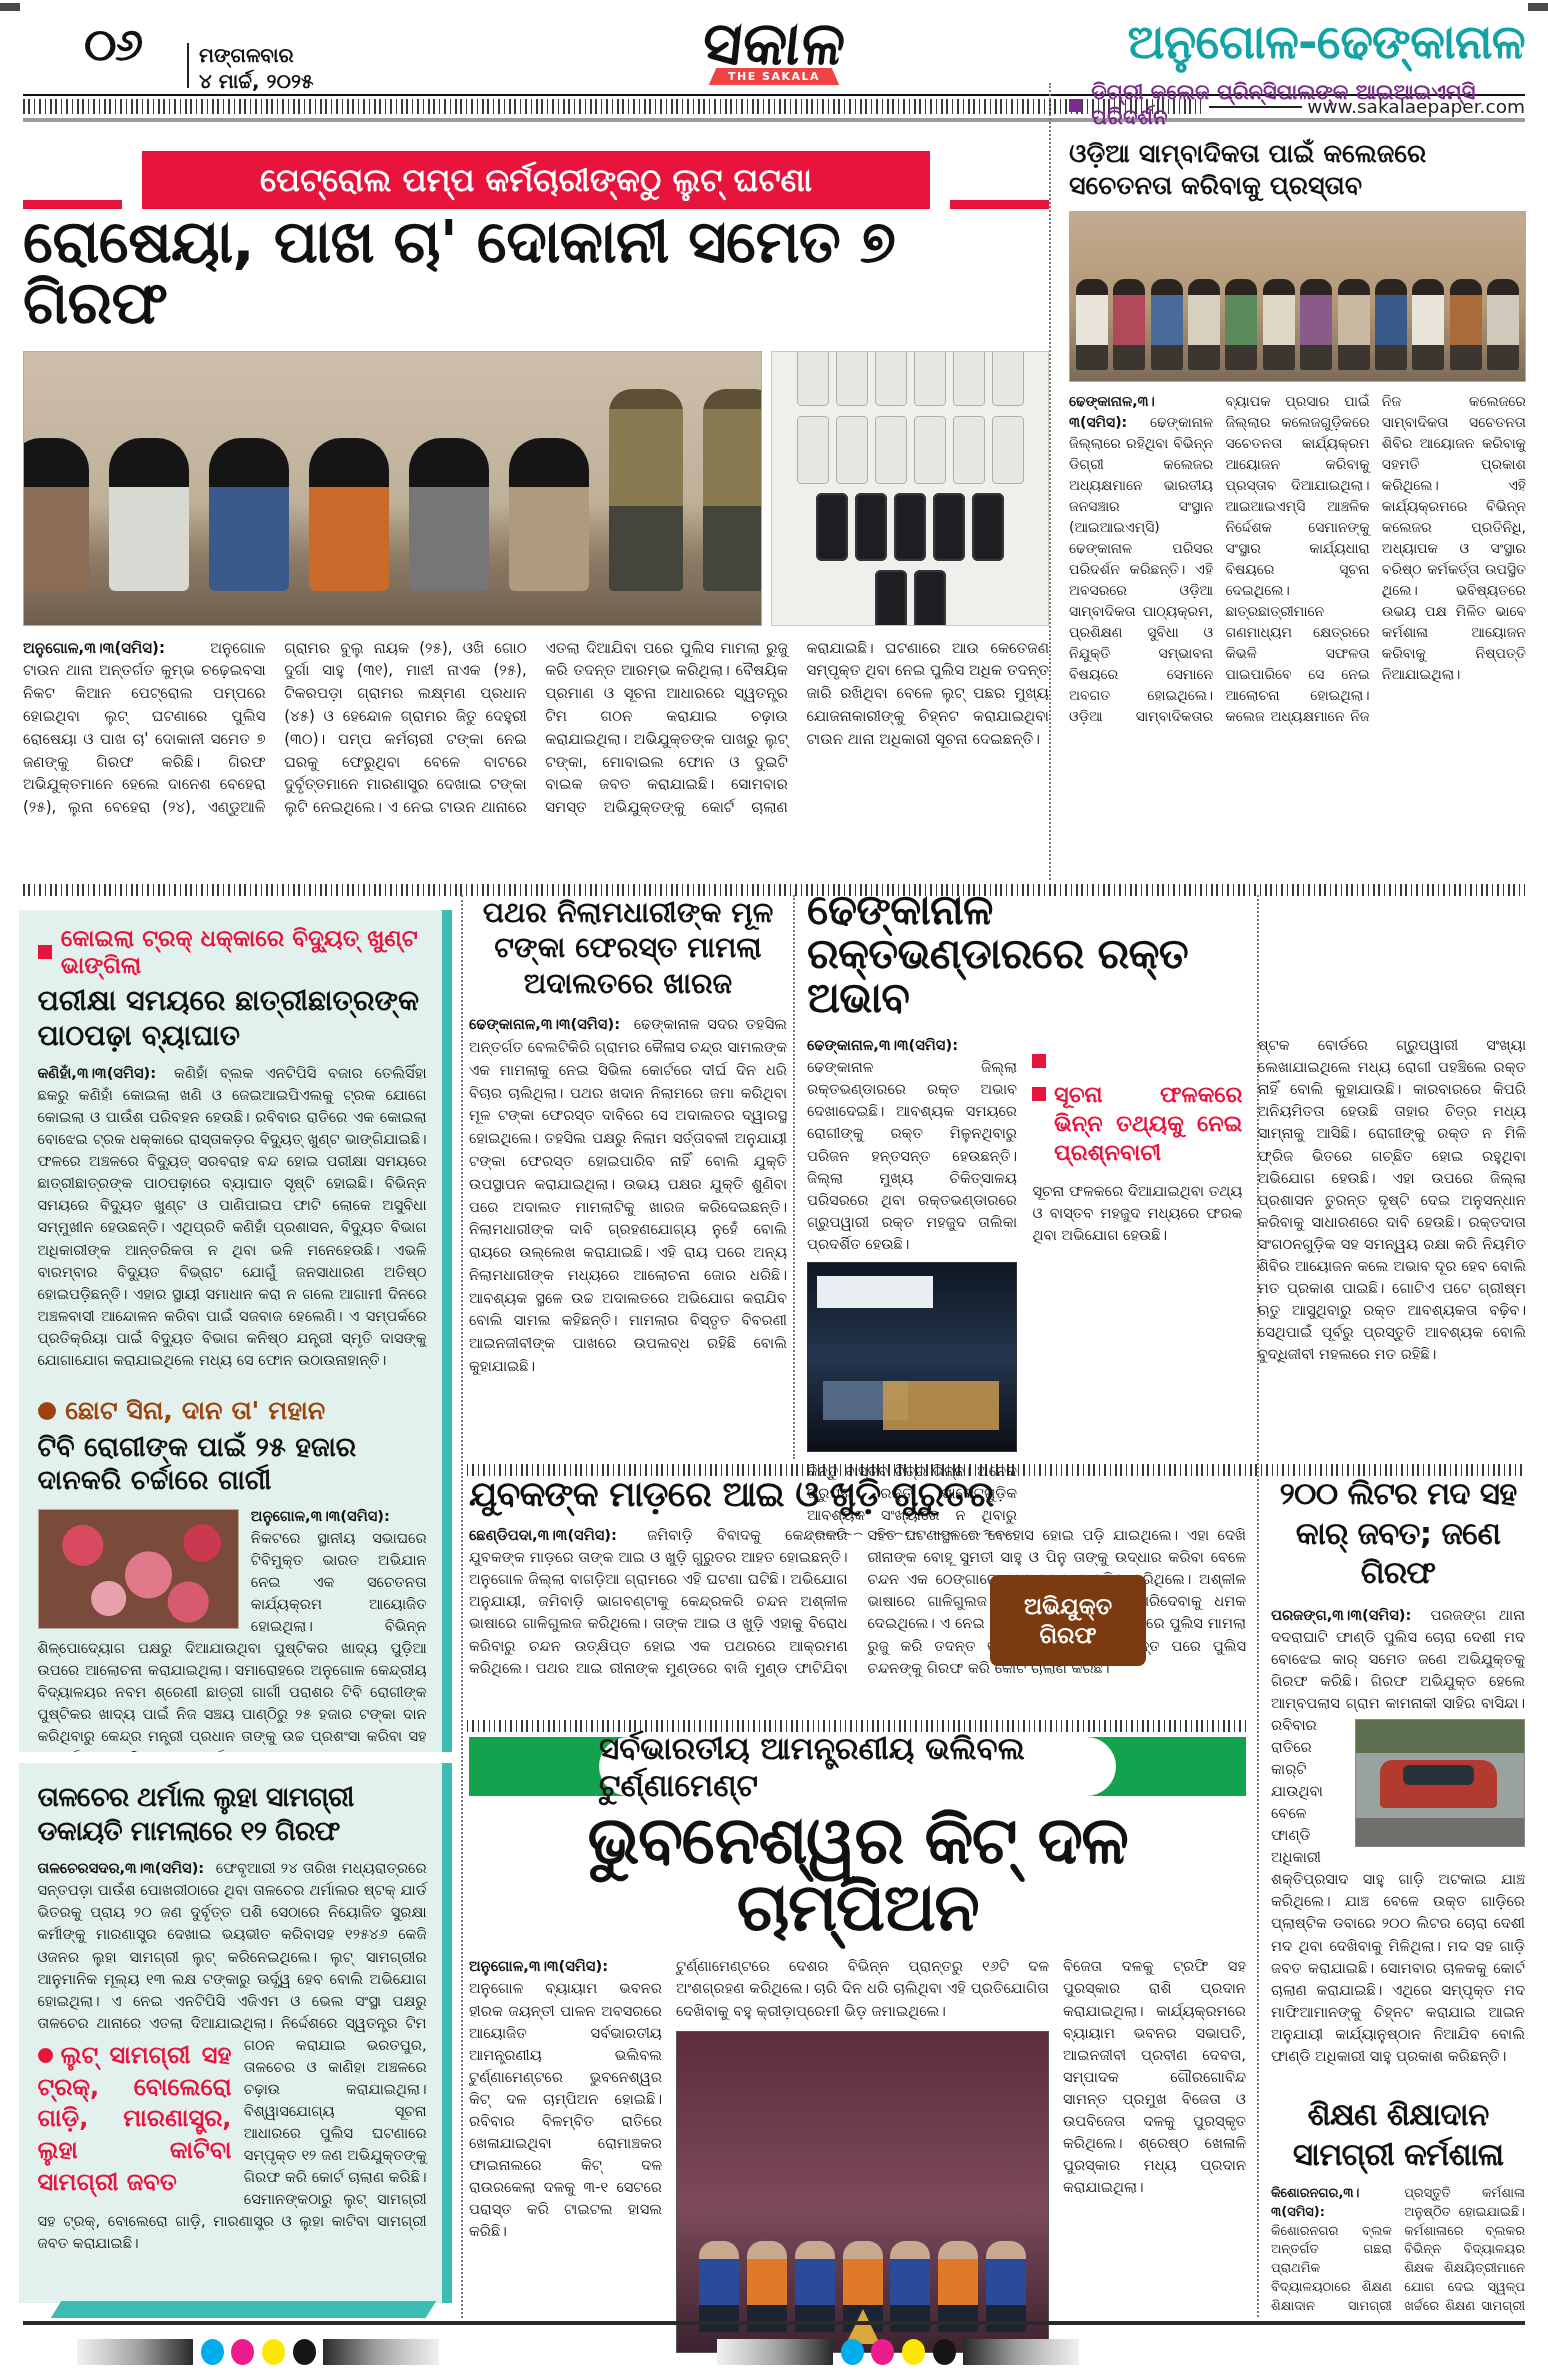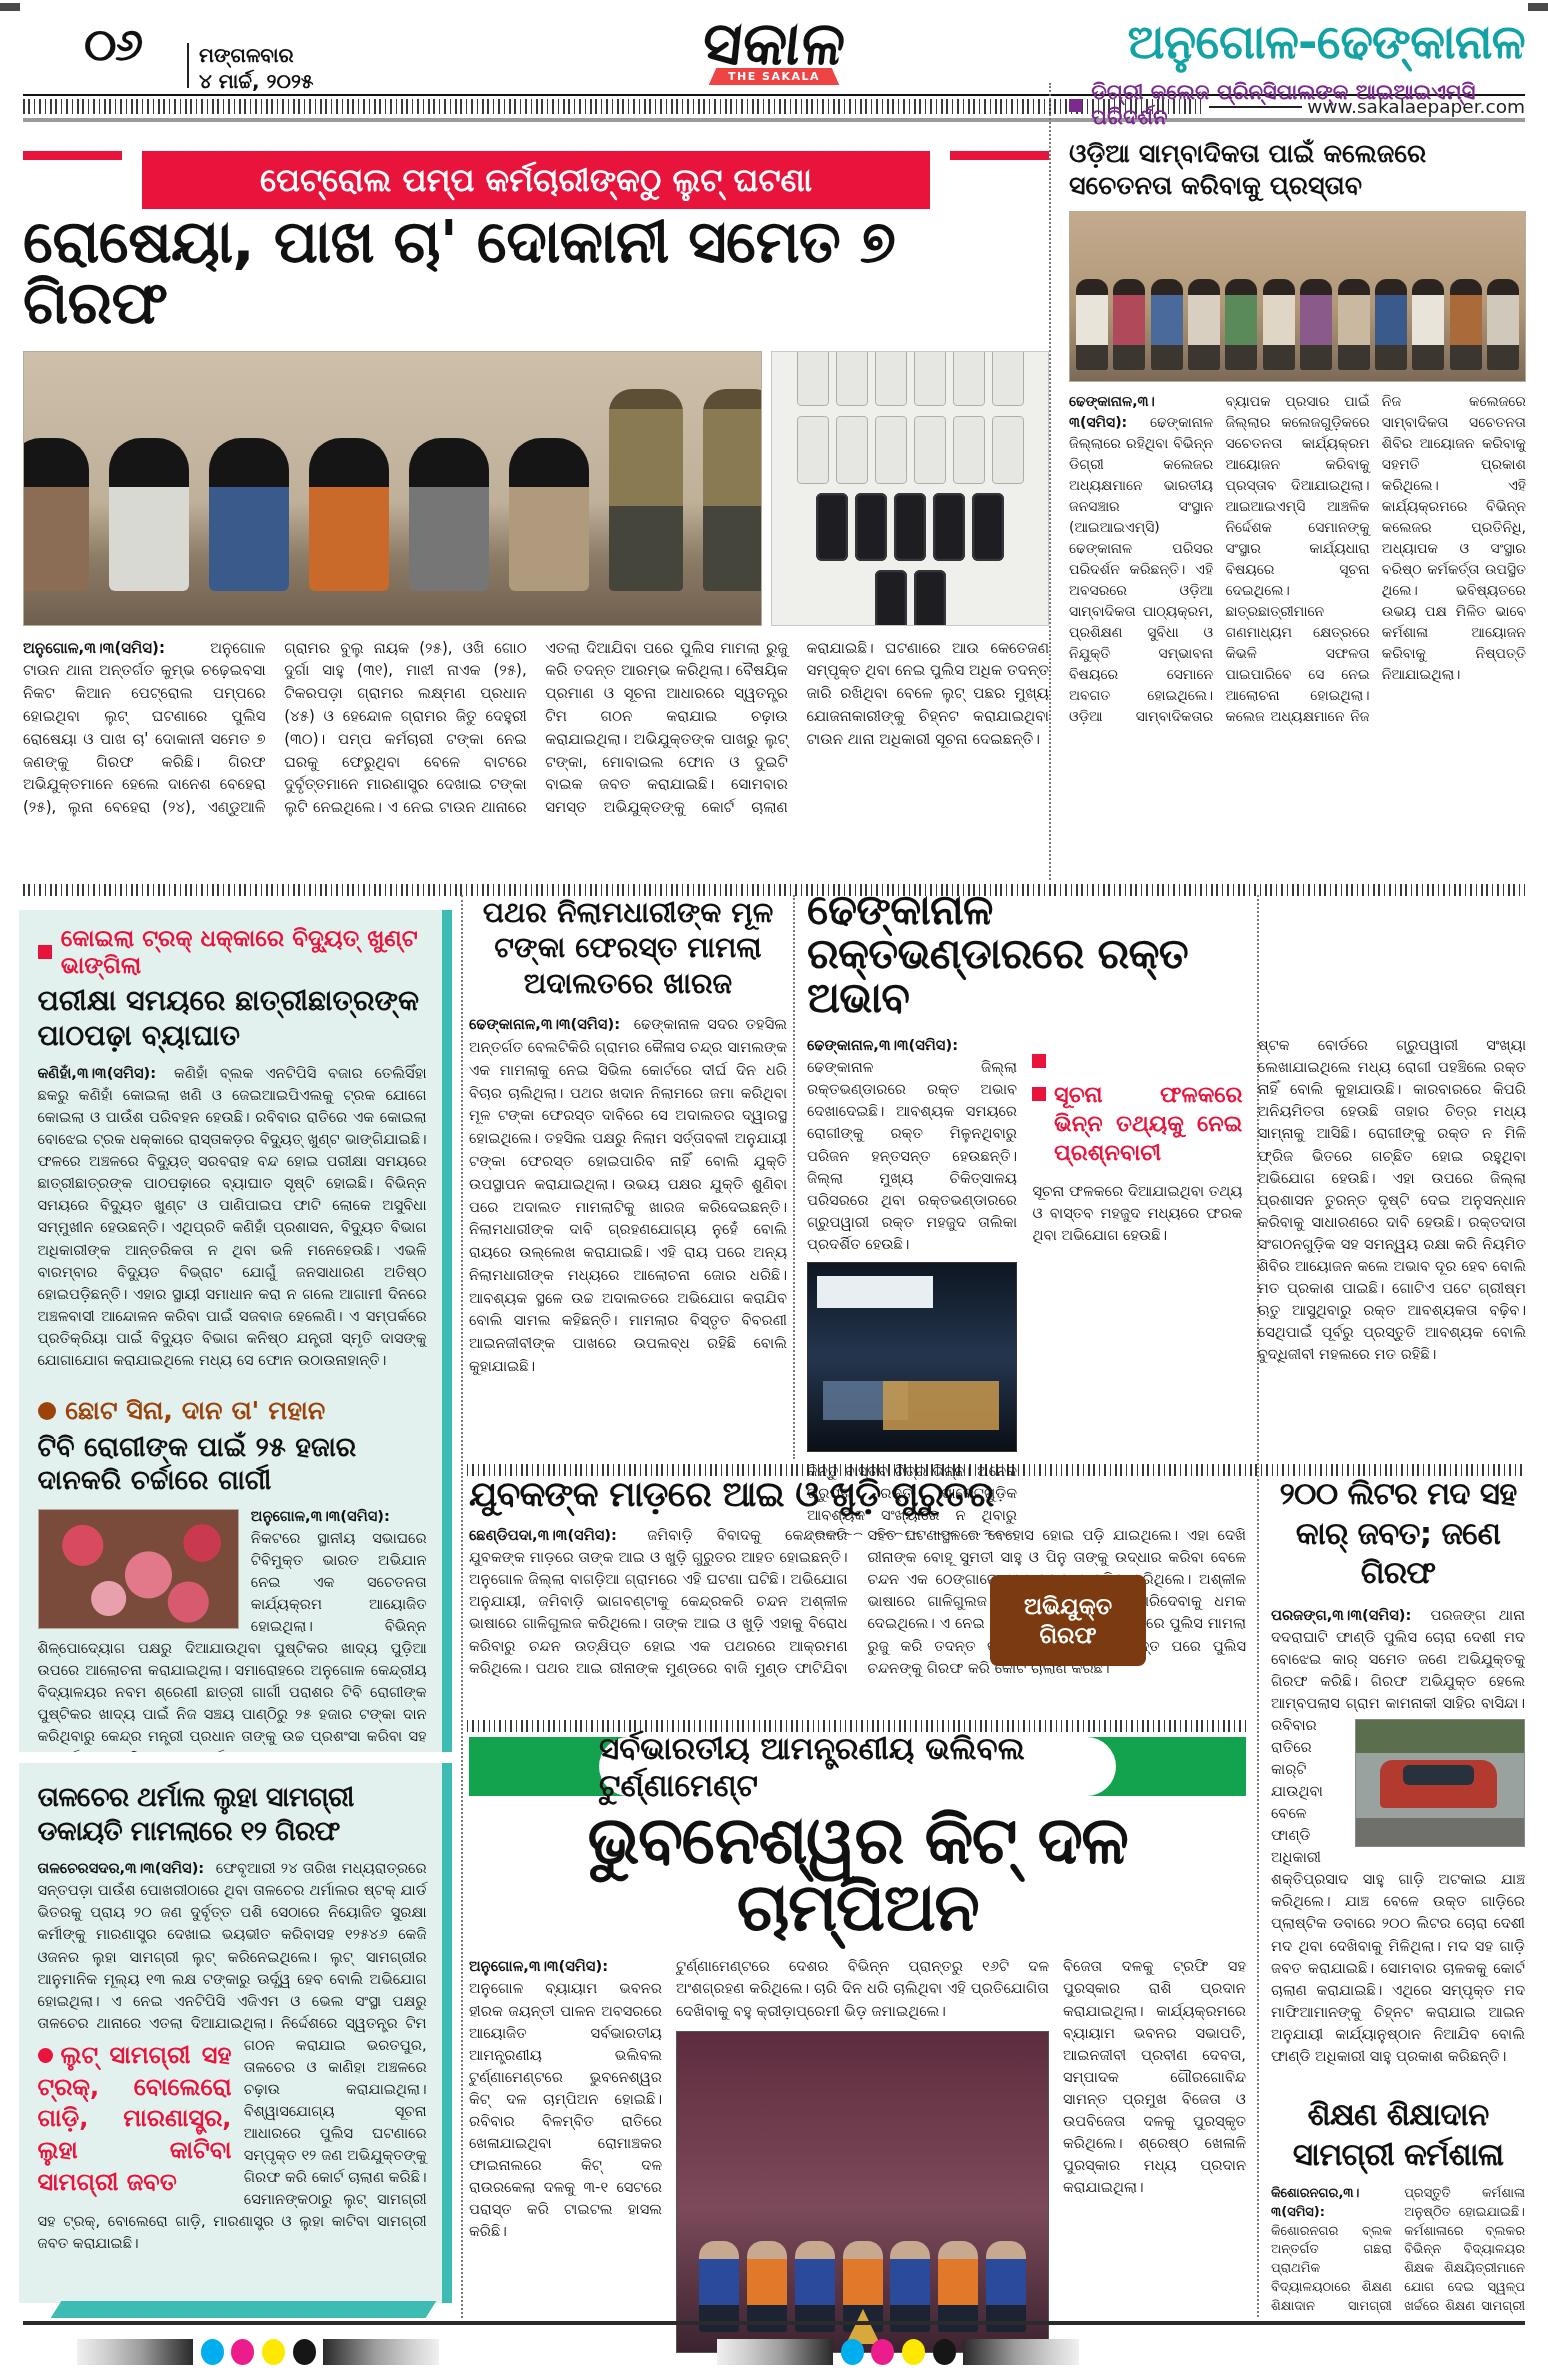--- a/index.html
+++ b/index.html
@@ -25,21 +25,21 @@
                clip-path:polygon(6% 0,94% 0,100% 100%,0 100%)}
   #section-title{right:23px;top:14px;font-size:47px;font-weight:800;color:#14a3a5;letter-spacing:-0.8px}
   #rule1{left:23px;top:94px;width:1502px;height:1.5px;background:#111}
   #hatch-top{left:23px;top:99px;width:1178px;height:15.4px}
   #web-dash{left:1209px;top:106px;width:93px;height:1.5px;background:#222}
   #website{right:23px;top:96px;font-size:18.5px;color:#222}
   #rule2{left:23px;top:118px;width:1502px;height:3.9px;background:#9b9b9b}
 
   
   #lead{left:23px;top:151px;width:1026px}
-  .banner-row{display:flex;align-items:flex-start;gap:20px}
+  .banner-row{display:flex;align-items:flex-end;gap:20px}
   .red-dash{width:99px;height:9.3px;background:#e8143c;flex:none}
   .lead-kicker{flex:1;background:#e8143c;color:#fff;font-size:32px;font-weight:700;text-align:center;padding:10px 0}
   .lead-headline{margin-top:2px;font-size:59px;font-weight:800;letter-spacing:-0.8px;line-height:1.04}
   .lead-photos{margin-top:17px;display:flex;gap:9.3px;height:275px}
   .photo{background:#c9bca8;position:relative;overflow:hidden;border:0.8px solid #b5ab99}
   #arrest-photo{width:739px;background:linear-gradient(180deg,#cdbfaa 0%,#bfb09a 55%,#8d7c66 75%,#6e5f4e 100%);
                 display:flex;align-items:flex-end;justify-content:center;gap:20px;padding:0 23px 34px}
   .fig{width:80px;height:153px;border-radius:32px 32px 6.2px 6.2px;flex:none}
   .cop{width:74px;height:202px;border-radius:23px 23px 4.6px 4.6px;flex:none;
        background:linear-gradient(180deg,#5d4f35 0 10%,#8a7a52 10% 58%,#46453c 58%)}

